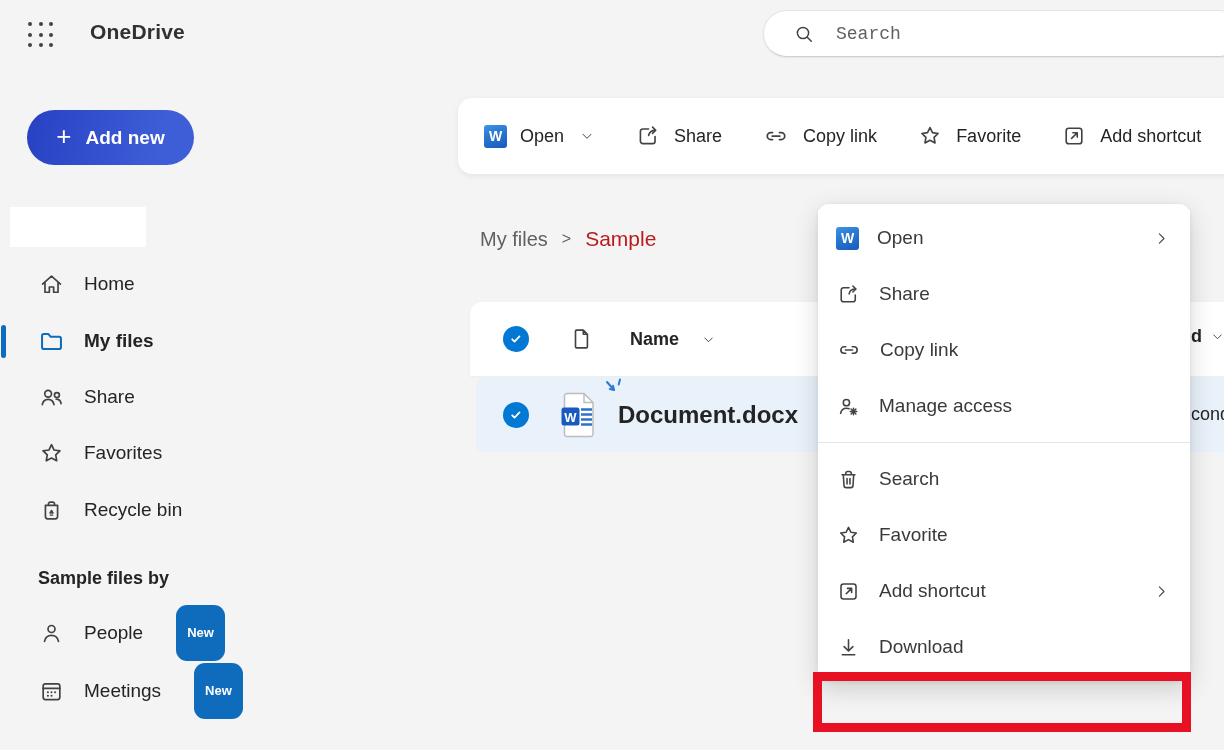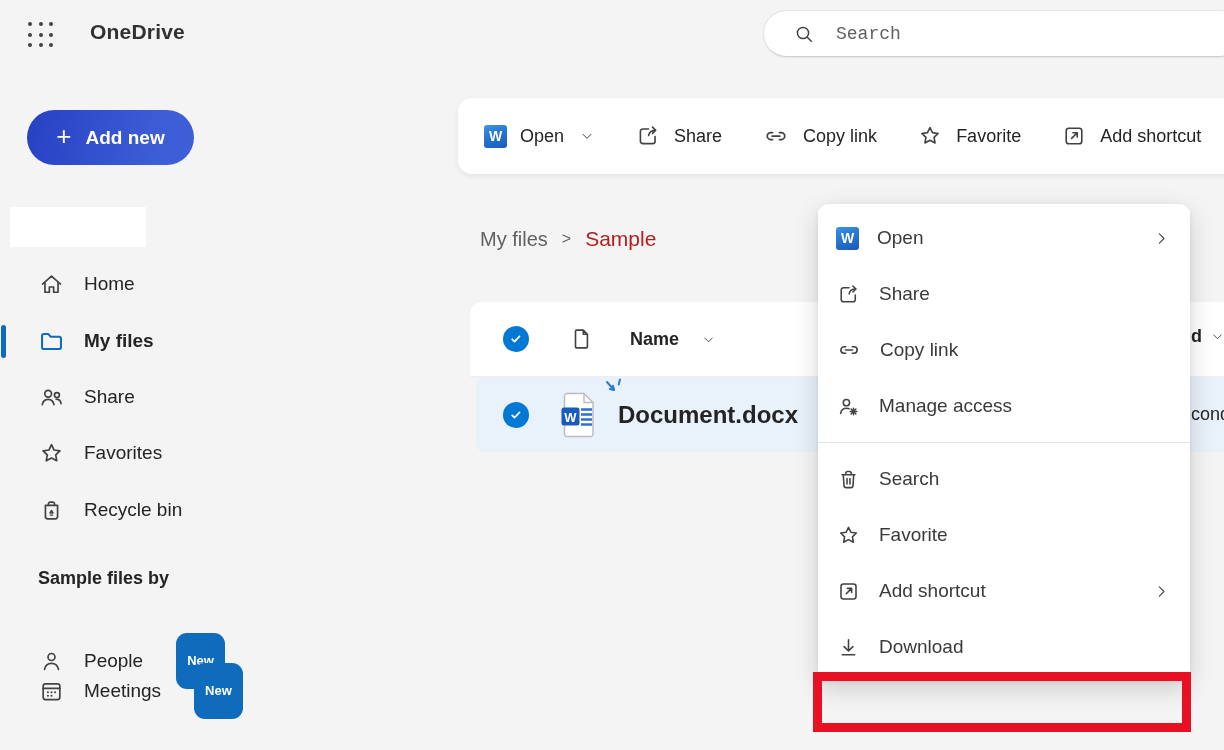--- a/index.html
+++ b/index.html
@@ -213,21 +213,21 @@
       <g class="stroke">
           <path d="M6.6 7.4h10.8v10a2 2 0 0 1-2 2H8.6a2 2 0 0 1-2-2zM9.3 7.4V6.2a1.7 1.7 0 0 1 1.7-1.7h2a1.7 1.7 0 0 1 1.7 1.7v1.2"></path>
           <path d="M10.6 14.2l1.4-2.3 1.4 2.3zM10.9 16.1h2.2" stroke-width="1.2"></path>
         </g>
     </svg>
     <span>Recycle bin</span>
   </div>
 
   <div class="section-title">Sample files by</div>
 
-  <div class="nav-item" style="top:644px">
+  <div class="nav-item" style="top:616px">
     <svg class="ic" width="27" height="27" viewBox="0 0 24 24">
       <g class="stroke">
           <circle cx="12" cy="8" r="3.1"></circle>
           <path d="M5.8 19c.7-3.5 3.1-5.3 6.2-5.3s5.5 1.8 6.2 5.3"></path>
         </g>
     </svg>
     <span>People</span>
     <span class="badge">New</span>
   </div>
 

